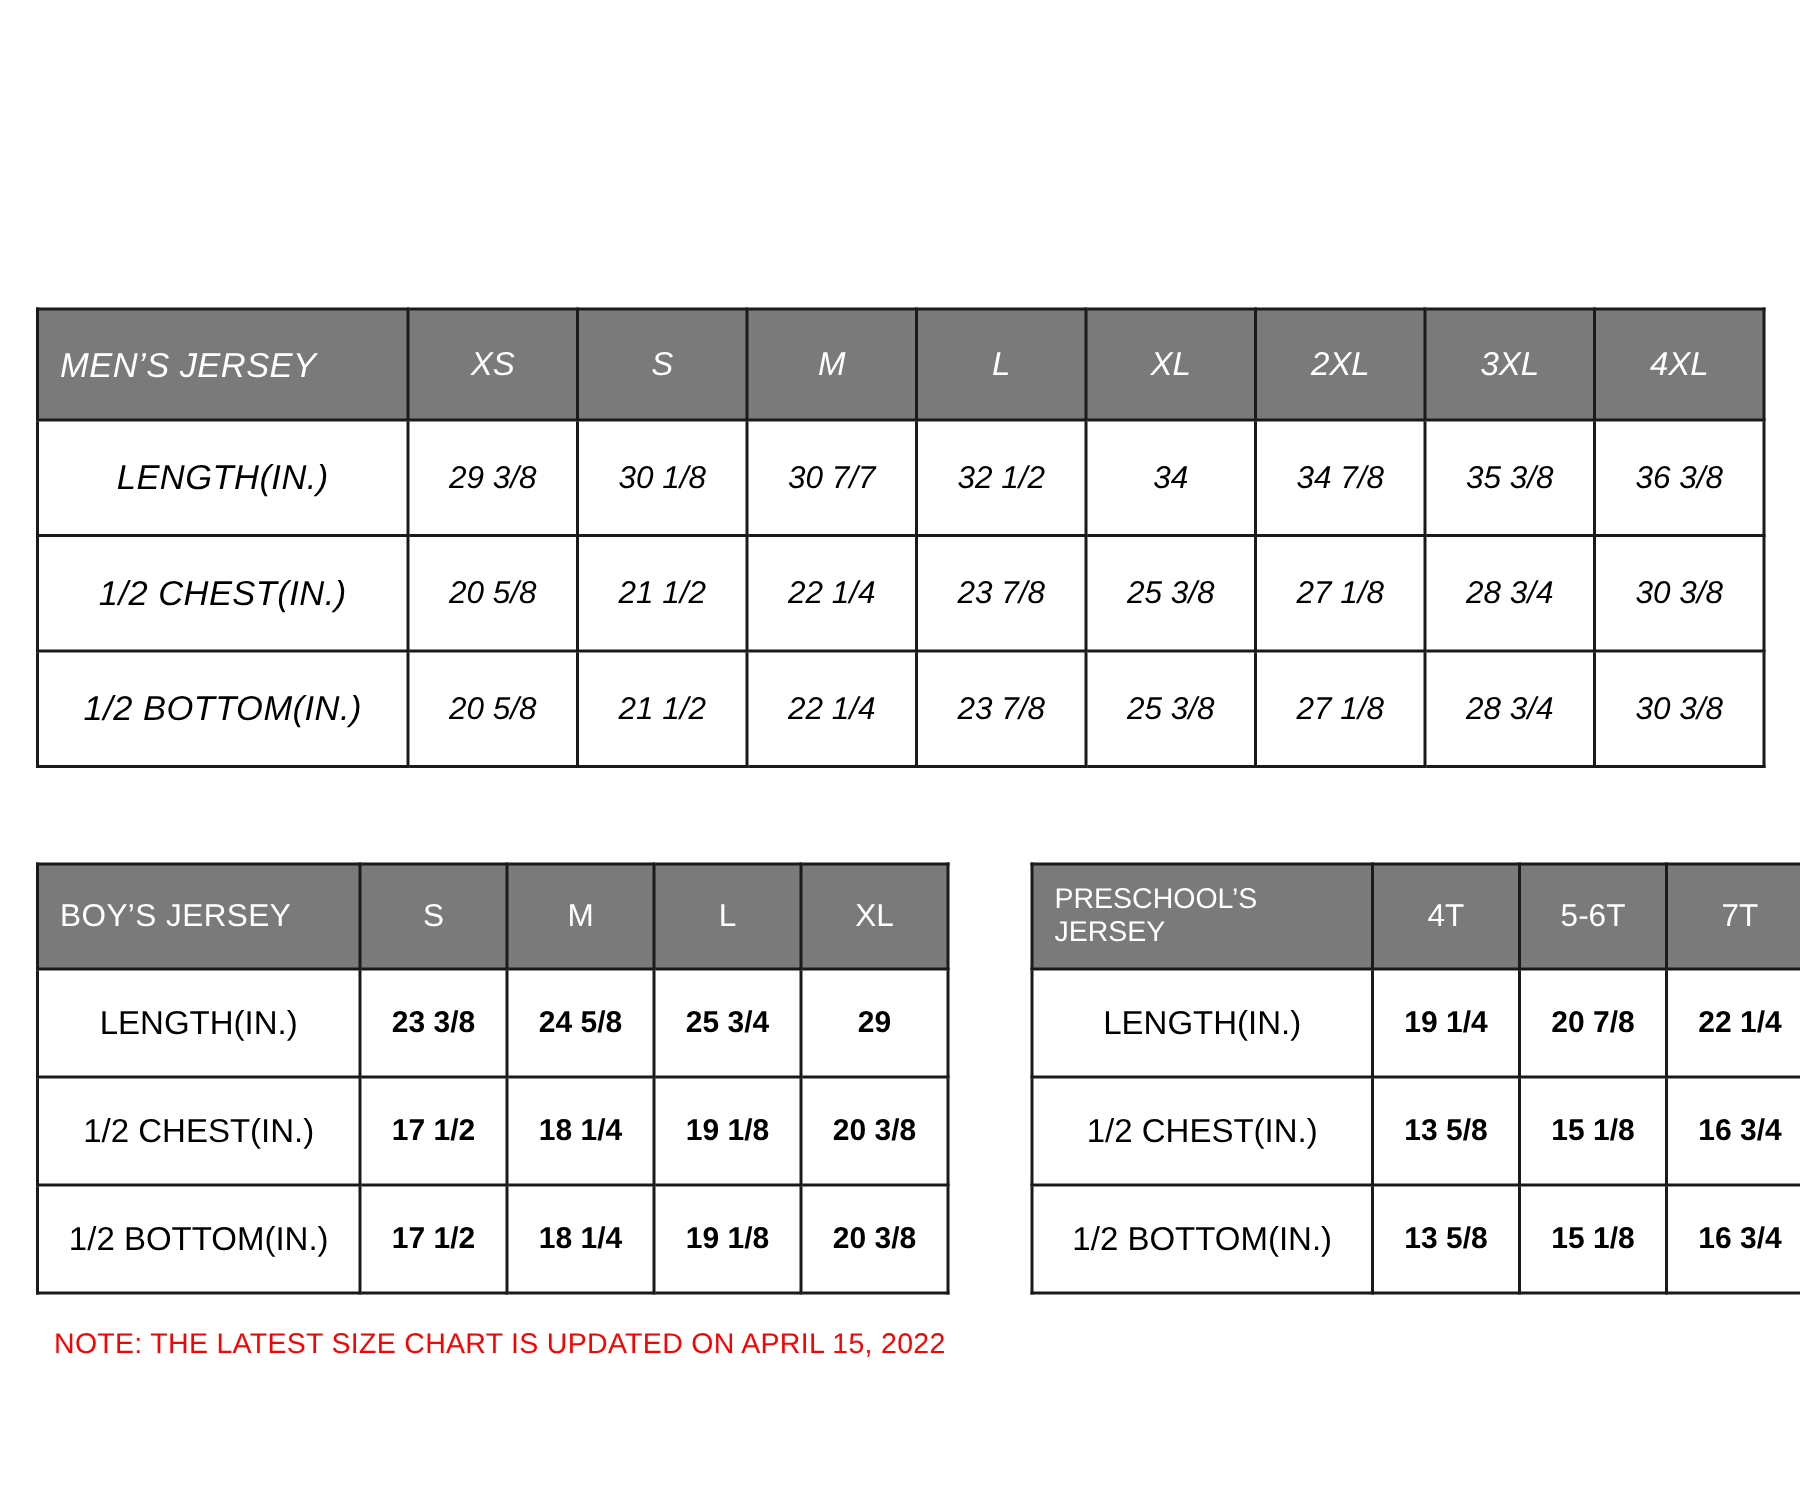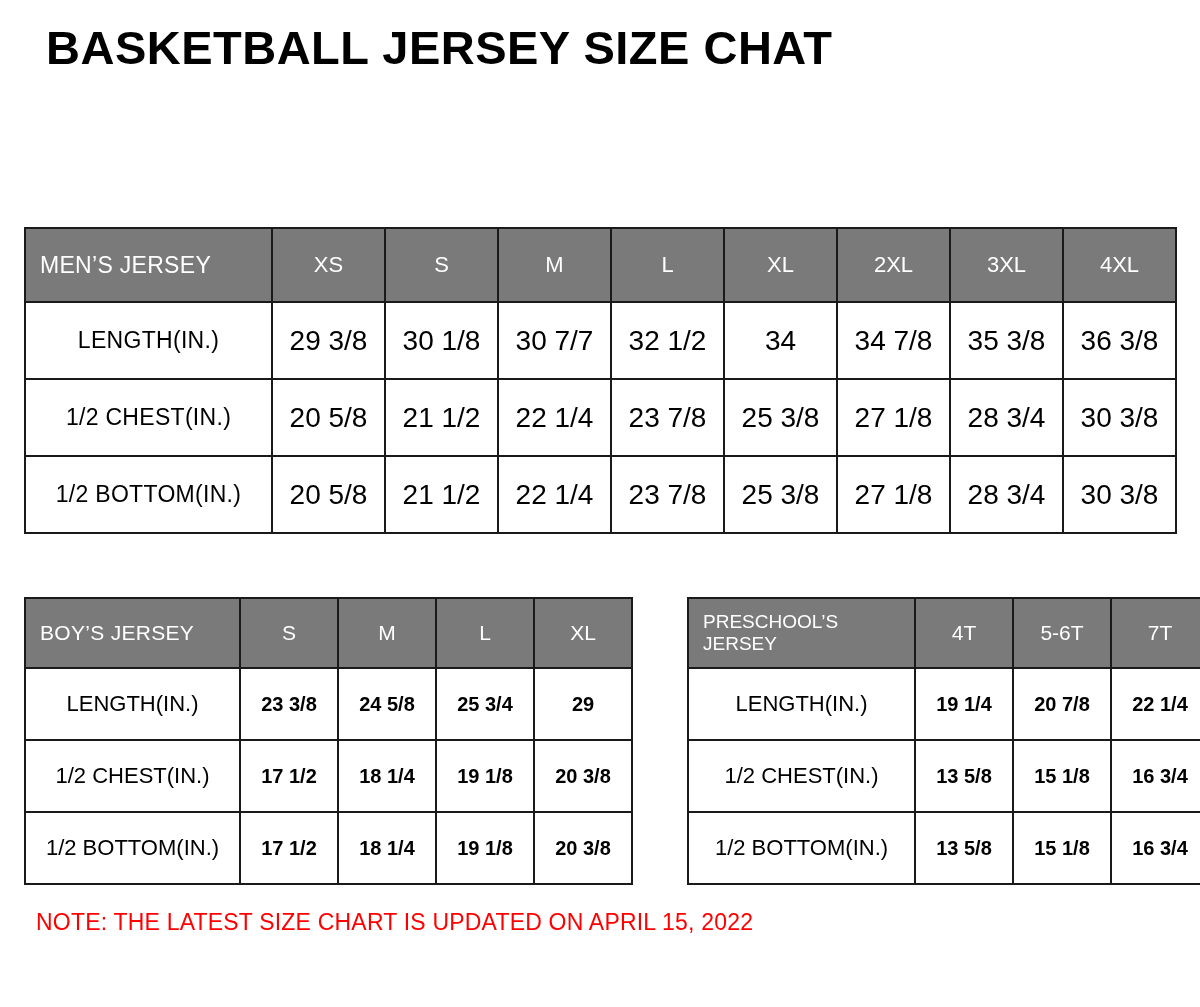--- a/index.html
+++ b/index.html
@@ -66,31 +66,32 @@
     letter-spacing: 0px;
   }
   .row-label {
     font-size: 23px;
     text-align: center;
     height: 75px;
     letter-spacing: 0.3px;
     white-space: nowrap;
   }
   .val {
-    font-size: 28px;
+    font-size: 21px;
     height: 75px;
     white-space: nowrap;
   }
 
   
   #mens-table {
     position: absolute;
     left: 24px;
     top: 205px;
     width: 1152px;
+    font-style: italic;
   }
   #mens-table col.c0 { width: 247px; }
   #mens-table col.cx { width: 113px; }
 
   
   #boys-table {
     position: absolute;
     left: 24px;
     top: 575px;
     width: 488px;
@@ -124,31 +125,30 @@
     color: #ffffff;
     font-size: 21px;
     height: 68px;
   }
 
   .note-bottom {
     position: absolute;
     left: 36px;
     top: 880px;
     color: #ff0000;
-    font-size: 23px;
+    font-size: 19px;
     line-height: 1.8;
     letter-spacing: 0.2px;
   }
 </style>
 </head>
 <body>
 
 <div class="page">
 
-  <h1 class="title">BASKETBALL JERSEY SIZE CHAT</h1>
 
 
   <table id="mens-table">
     <colgroup>
       <col class="c0">
         <col class="cx">
         <col class="cx">
         <col class="cx">
         <col class="cx">
       <col class="cx">

